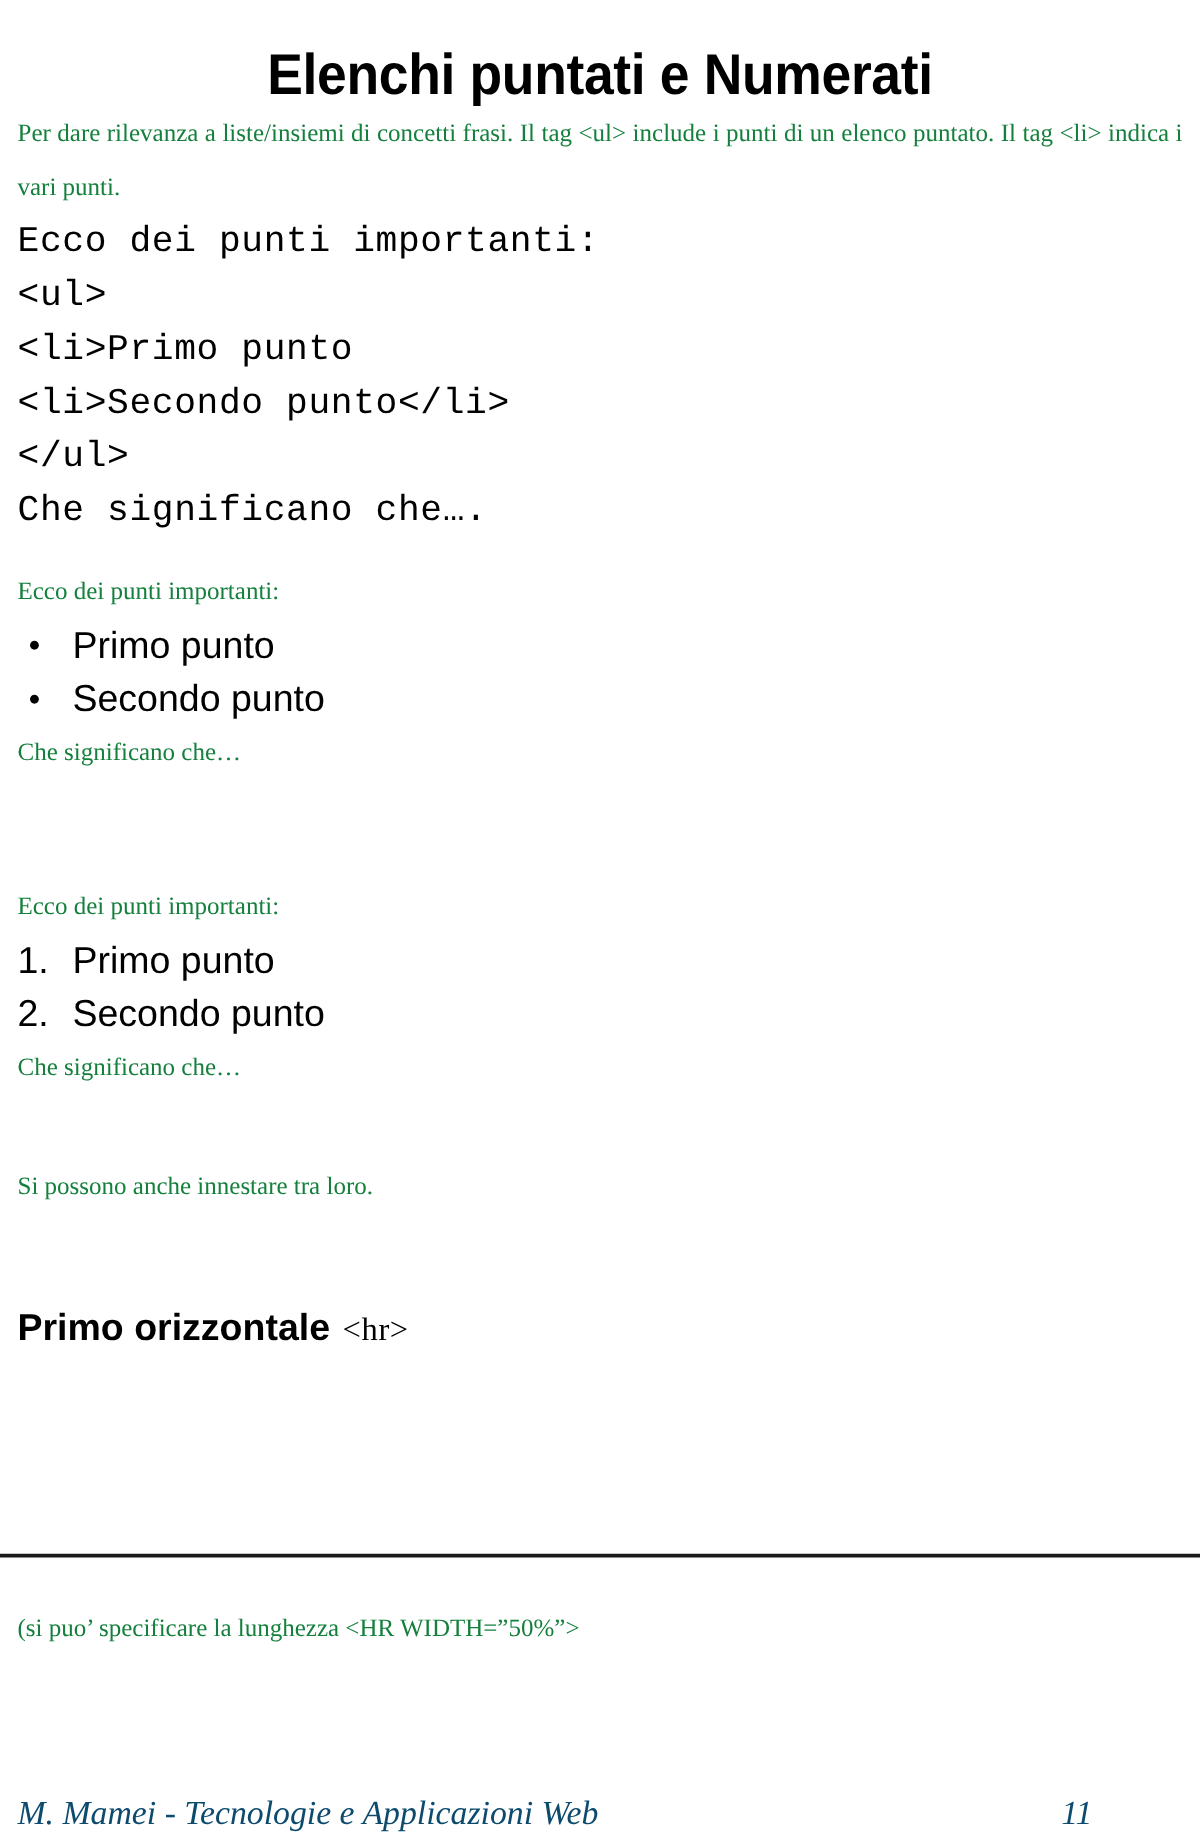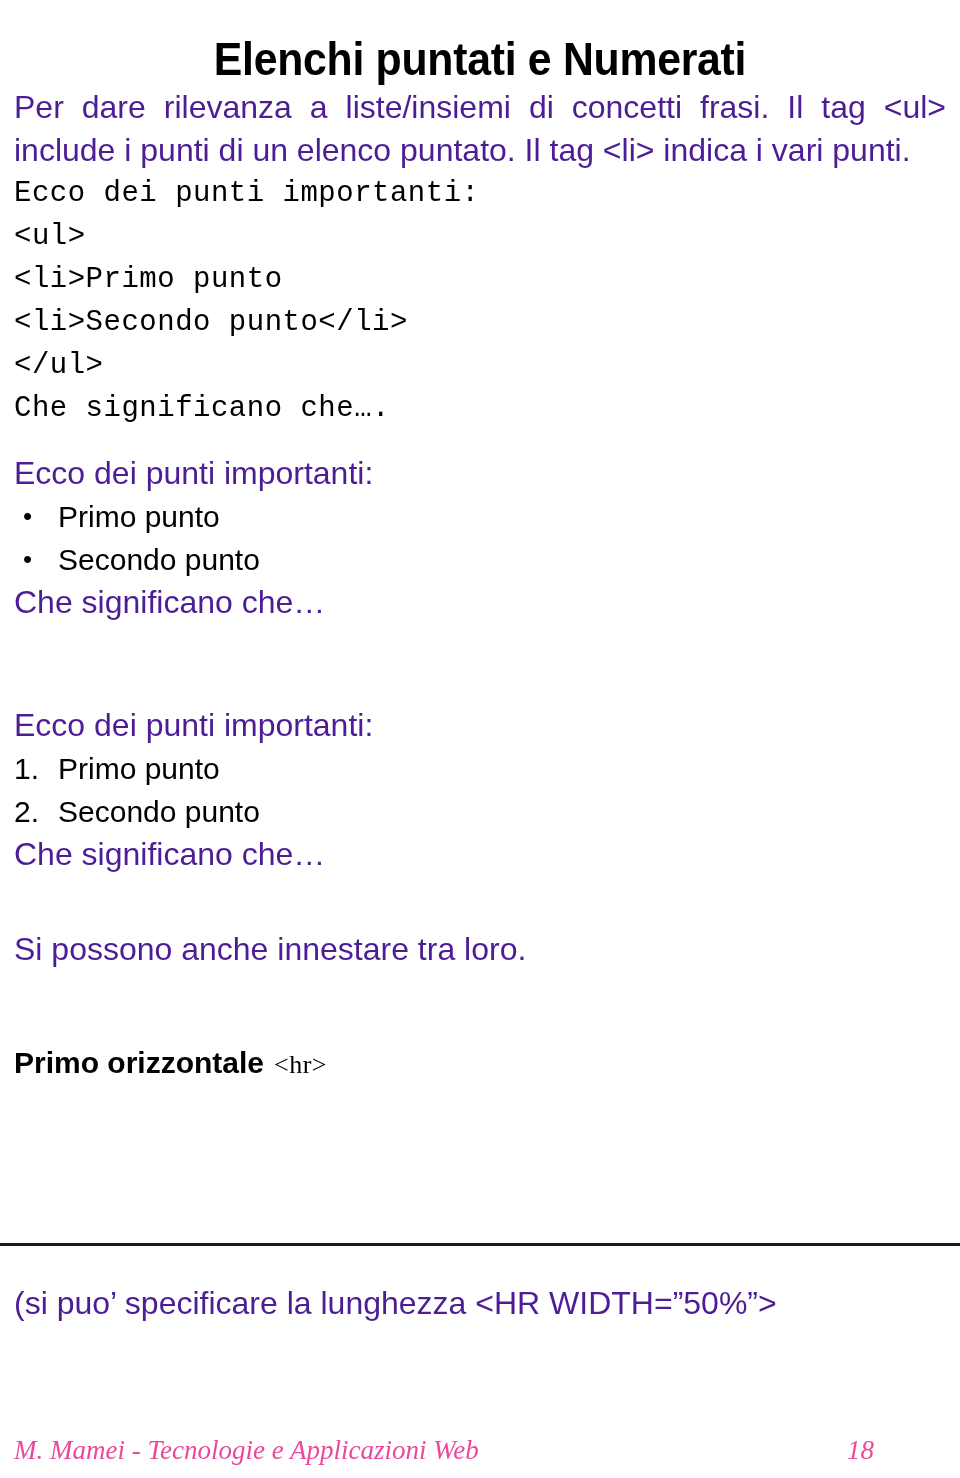--- a/index.html
+++ b/index.html
@@ -44,25 +44,25 @@
 
   
   .content {
     position: absolute;
     left: 14px;
     top: 86px;
     width: 932px;
   }
 
   .p-sans {
-    font-family: Liberation Sans, sans-serif;
-    font-size: 32px;
-    line-height: 43px;
-    margin: 0;
-    color: #4c1d95;
+    font-family: Liberation Serif, serif;
+    font-size: 20px;
+    line-height: 43px;
+    margin: 0;
+    color: #15803d;
   }
 
   .p-just {
     text-align: justify;
     text-align-last: left;
   }
 
   .code-block {
     font-family: "Liberation Mono", "DejaVu Sans Mono", monospace;
     font-size: 29px;
@@ -138,21 +138,21 @@
   .footer {
     position: absolute;
     left: 14px;
     top: 1432px;
     width: 932px;
     height: 40px;
     font-family: "Liberation Serif", serif;
     font-style: italic;
     font-size: 27px;
     line-height: 36px;
-    color: #ec4899;
+    color: #0c4a6e;
     display: flex;
     justify-content: space-between;
     align-items: baseline;
   }
   .footer .page-num {
     padding-right: 72px;
   }
 </style>
 </head>
 <body>
@@ -223,16 +223,16 @@
 
 
   </div>
 
   <hr class="hr-line">
 
   <p class="p-sans" style="position:absolute; left:14px; top:1282px; width:932px;">(si puo’ specificare la lunghezza &lt;HR WIDTH=”50%”&gt;</p>
 
   <div class="footer">
     <span>M. Mamei - Tecnologie e Applicazioni Web</span>
-    <span class="page-num">18</span>
+    <span class="page-num">11</span>
   </div>
 
 </div>
 
 </body></html>

